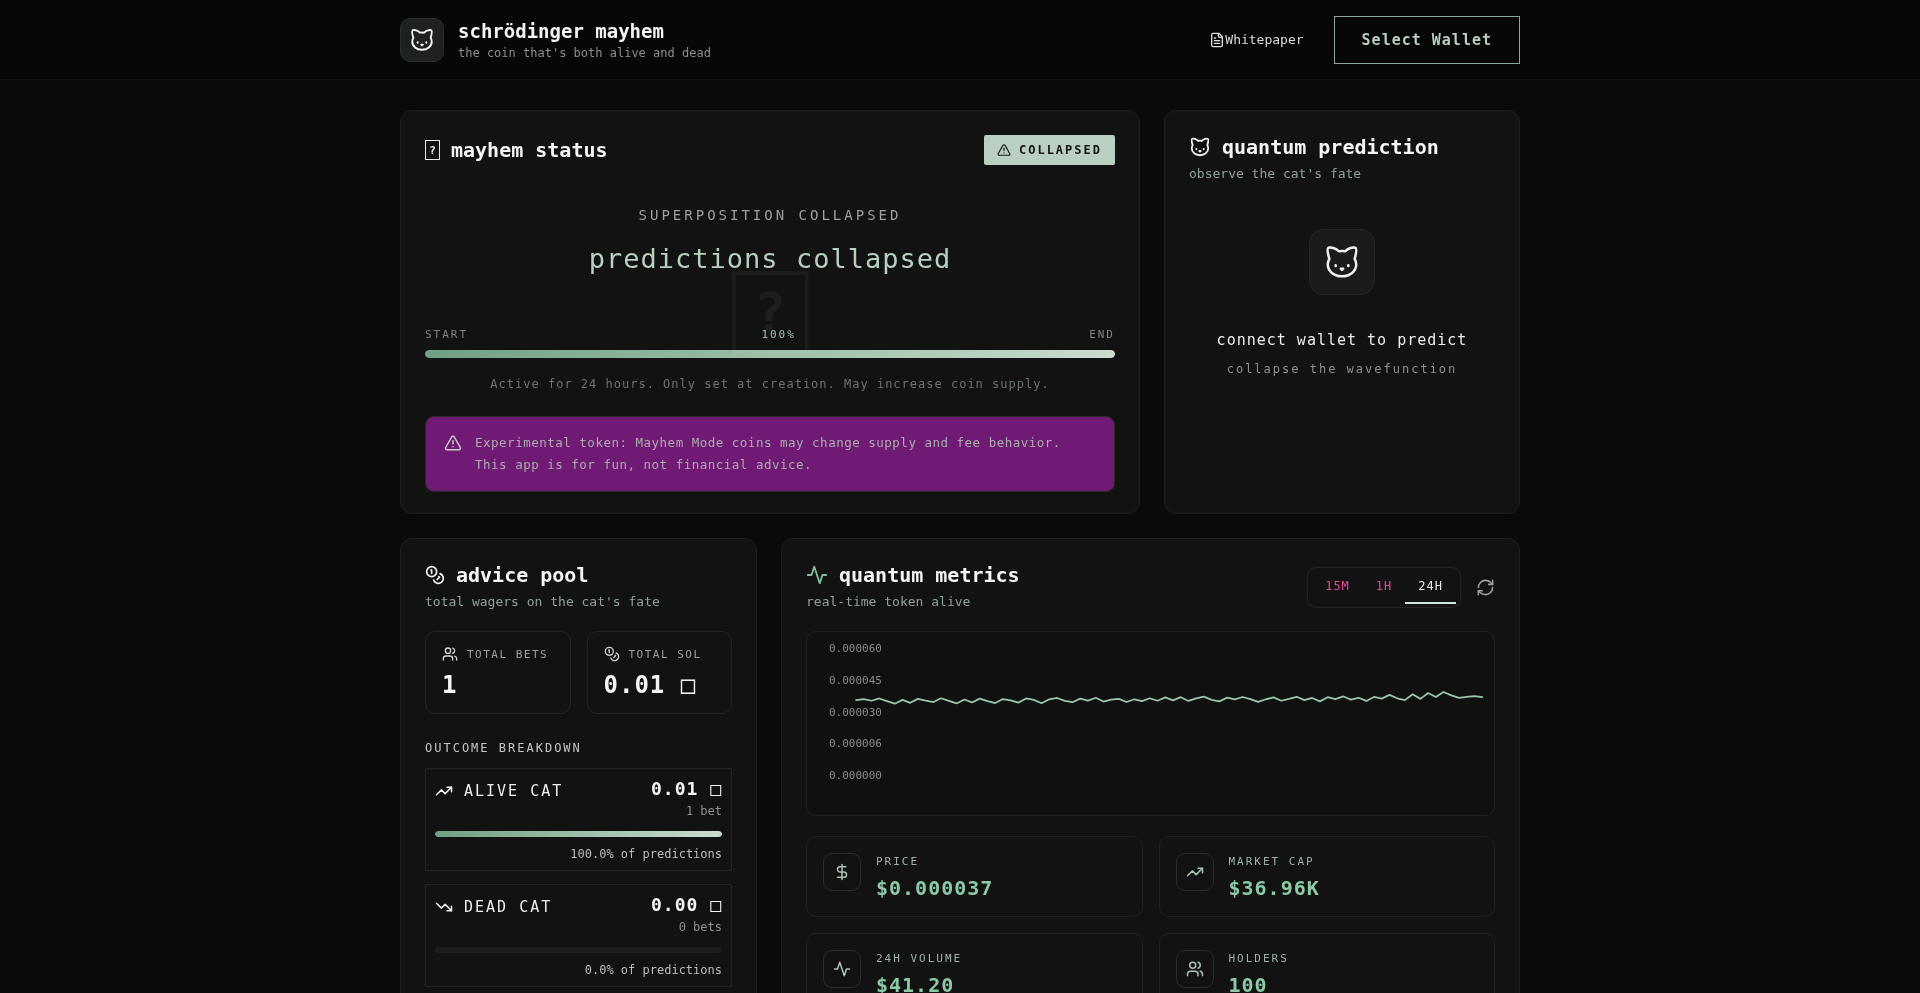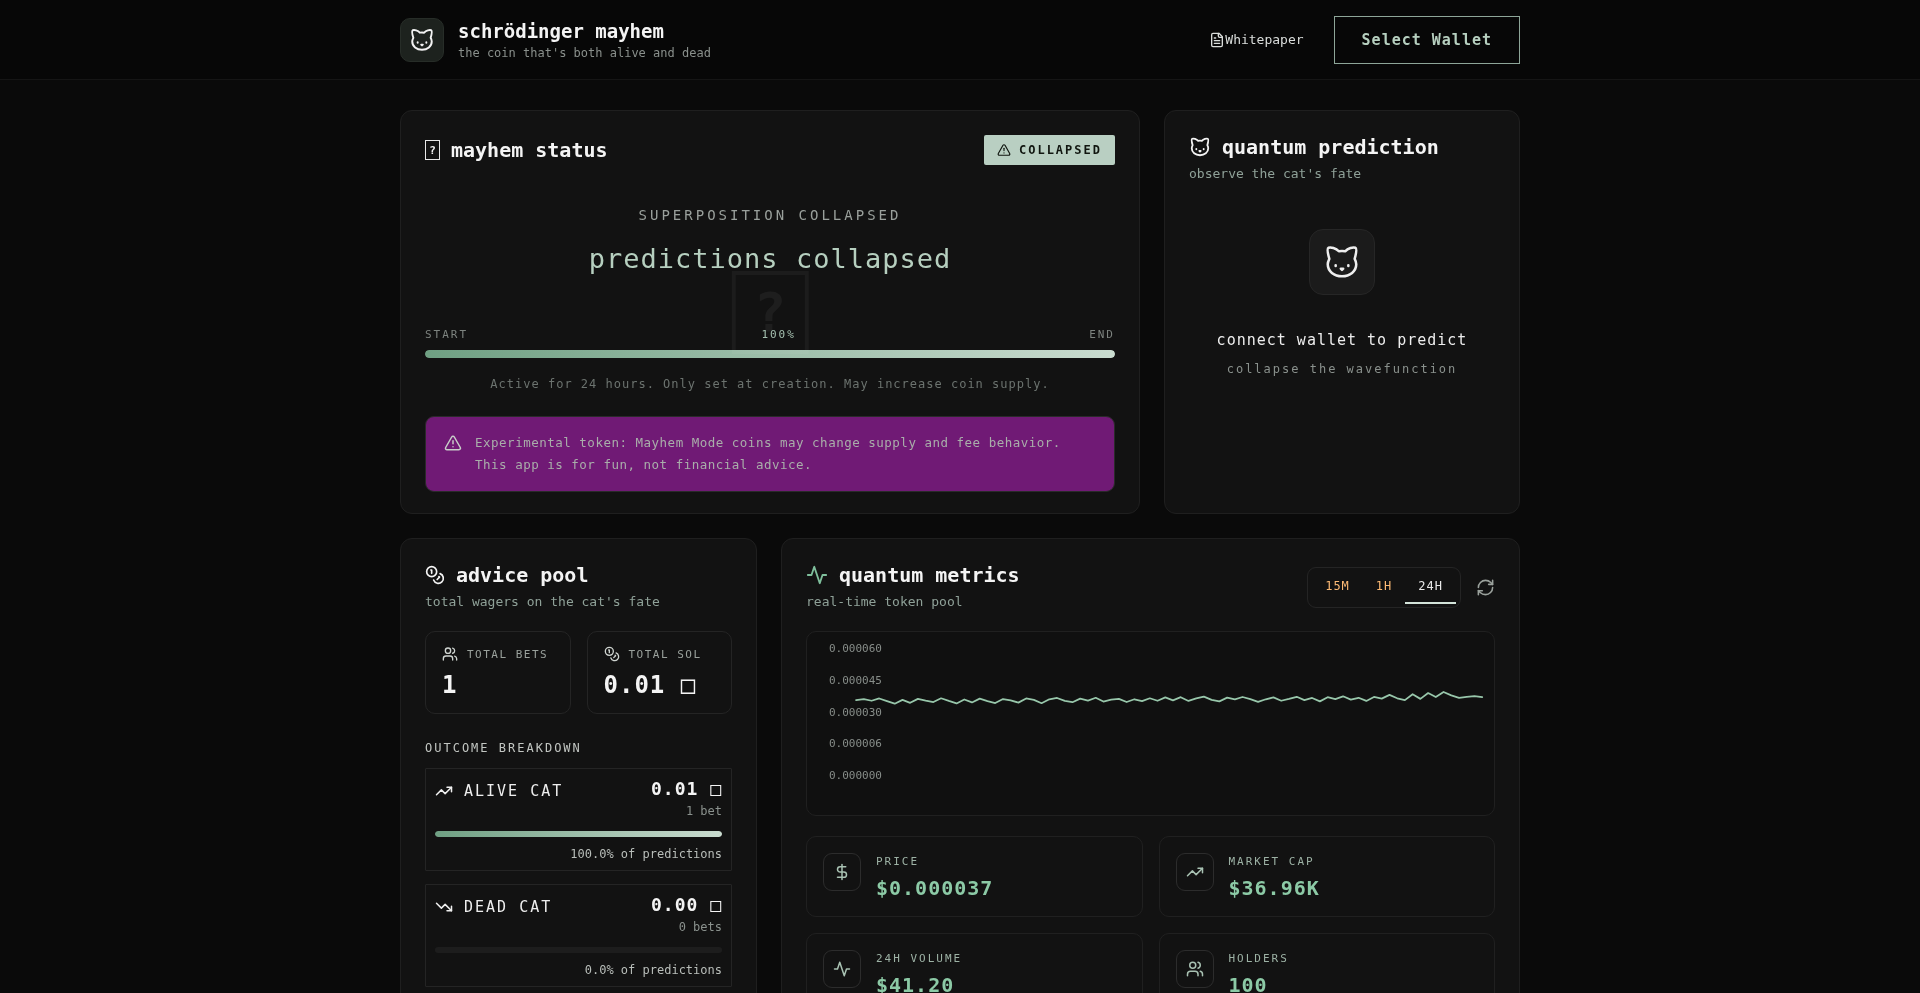--- a/index.html
+++ b/index.html
@@ -102,21 +102,21 @@
   .outcome-fill { height:100%; border-radius:3px; background:linear-gradient(90deg,var(--grad-a,#6fa083),var(--grad-b,#cadcd0)); }
   .outcome-pct { text-align:right; font-size:12px; color:#b9beba; margin-top:10px; }
 
   
   .metrics-head { display:flex; justify-content:space-between; align-items:flex-start; }
   .metrics-title .ic { color:#7fbf9c; }
   .metrics-controls { display:flex; align-items:center; gap:15px; margin-top:4px; }
   .tabs { display:flex; border:1px solid #242424; border-radius:9px; padding:3px 4px; }
   .tab {
     font-family:inherit; background:none; border:none; cursor:pointer;
-    font-size:12px; letter-spacing:1px; color:#fdba74; padding:8px 13px 9px;
+    font-size:12px; letter-spacing:1px; color:#ec4899; padding:8px 13px 9px;
     border-bottom:2px solid transparent;
   }
   .tab.active { color:#e9e9e9; border-bottom-color:#d4e4da; }
   .refresh-btn { background:none; border:none; color:#9aa19c; cursor:pointer; padding:0; }
   .chart-box {
     margin-top:22px; border:1px solid #202020; border-radius:10px;
     height:185px; position:relative; background:#101010; overflow:hidden;
   }
   .ytick { position:absolute; left:22px; font-size:11px; color:#878d89; }
   .ytick:nth-of-type(1){ top:10px; } .ytick:nth-of-type(2){ top:42px; }
@@ -347,21 +347,21 @@
       <div class="metrics-head">
         <div>
           <div class="card-title metrics-title">
             <span class="ic">
               <svg width="22" height="22" viewBox="0 0 24 24">
                   <path d="M22 12h-4l-3 9L9 3l-3 9H2"></path>
                 </svg>
             </span>
             <span>quantum metrics</span>
           </div>
-          <div class="card-sub">real-time token pool</div>
+          <div class="card-sub">real-time token alive</div>
         </div>
         <div class="metrics-controls">
           <div class="tabs">
             <button class="tab">15M</button>
             <button class="tab">1H</button>
             <button class="tab active">24H</button>
           </div>
           <button class="refresh-btn">
             <span class="ic">
               <svg width="19" height="19" viewBox="0 0 24 24">

